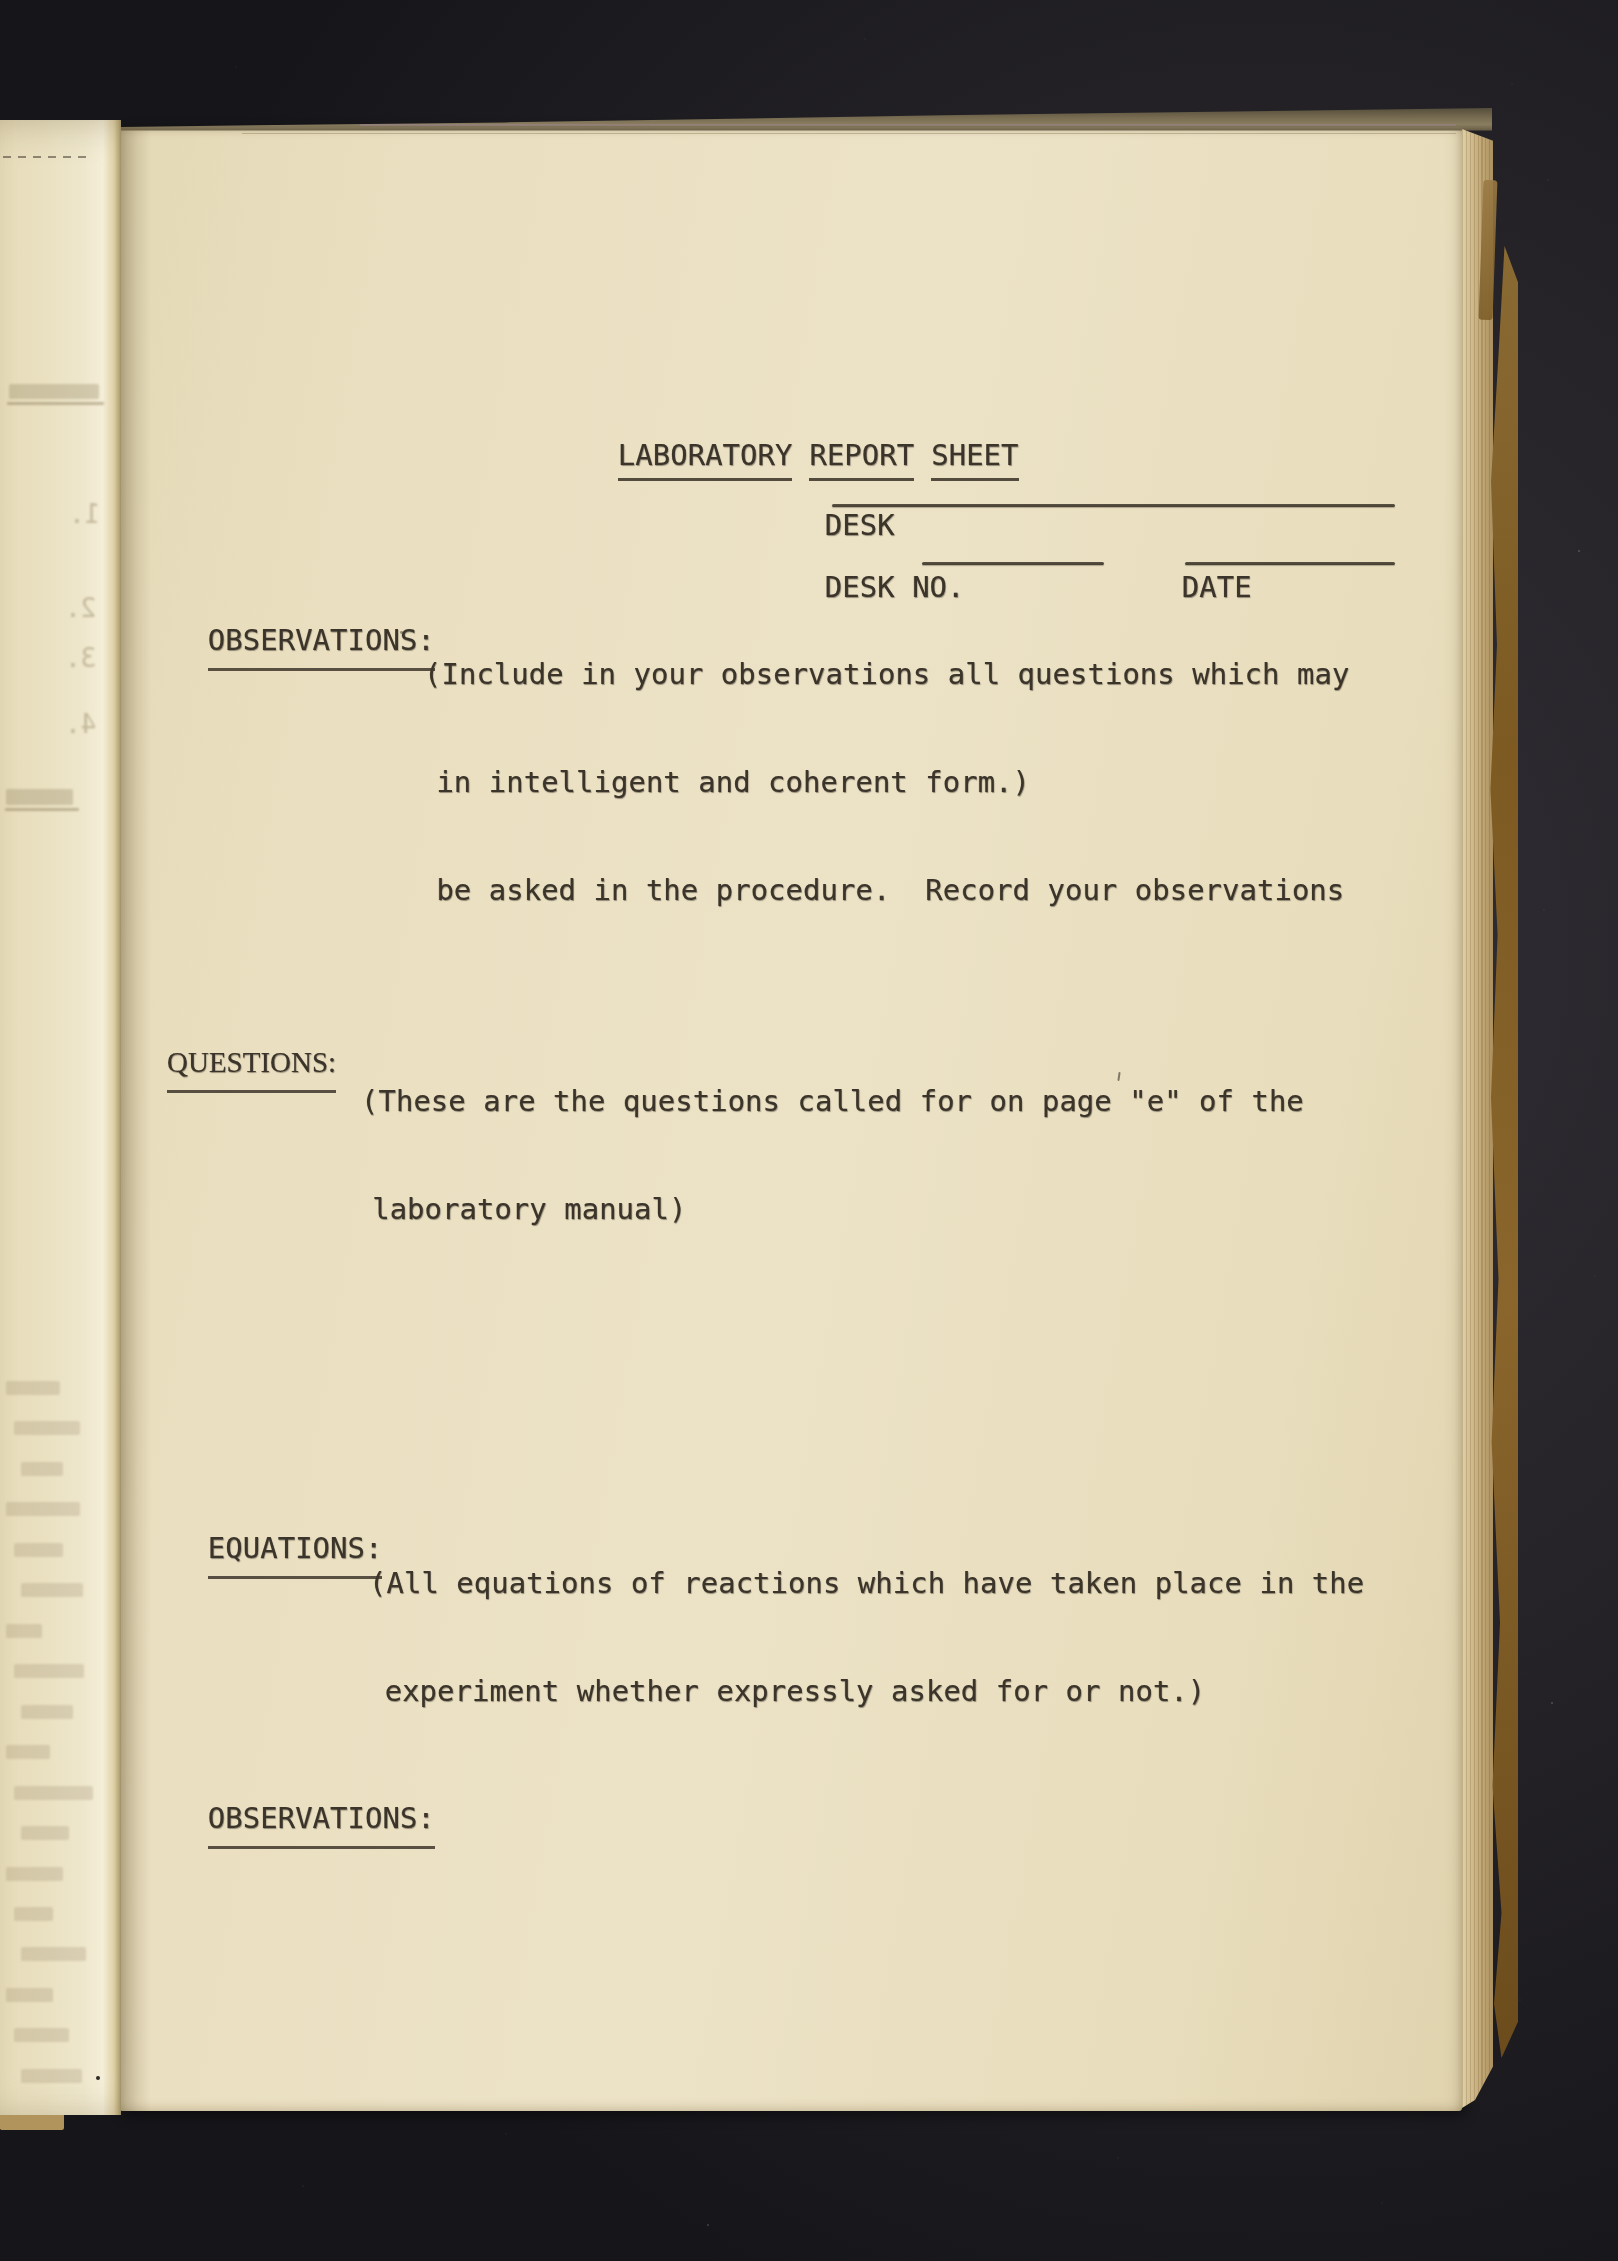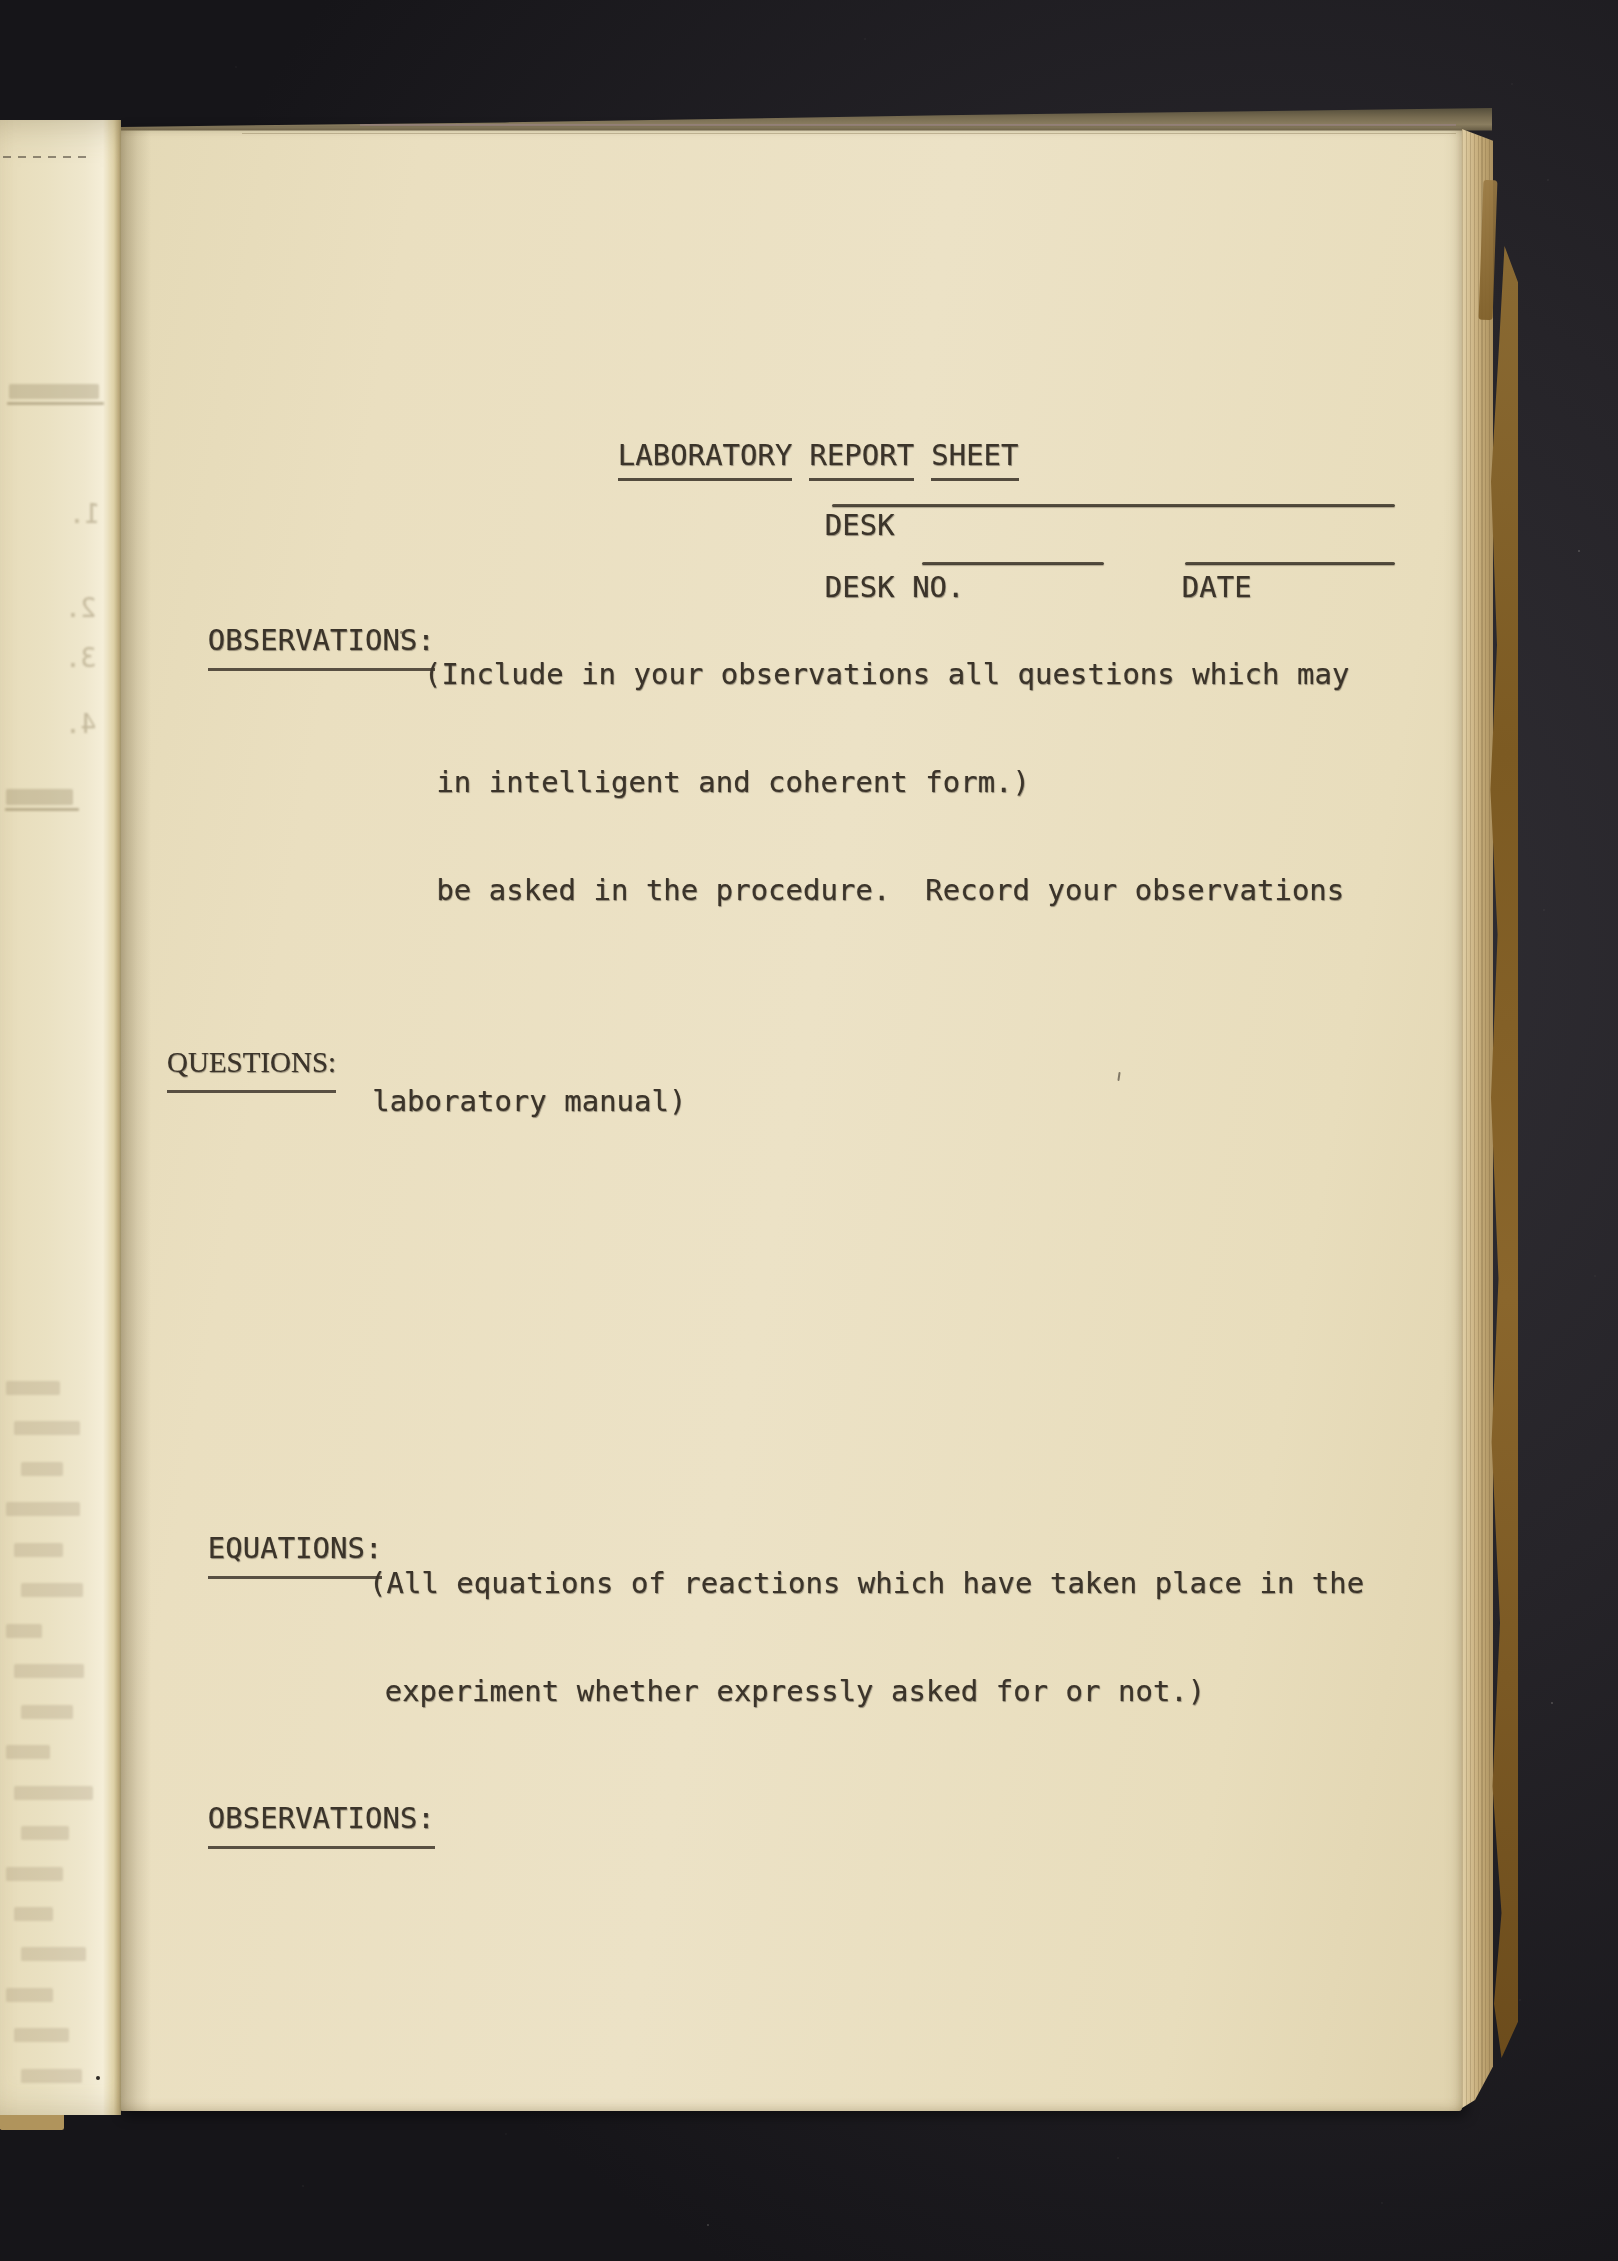--- a/index.html
+++ b/index.html
@@ -169,20 +169,21 @@
   <div class="ink abs para" style="left:424px;top:584px;">
     <span>(Include in your observations all questions which may</span>
     <span style="margin-left:12.4px;">in intelligent and coherent form.)</span>
     <span style="margin-left:12.4px;">be asked in the procedure.  Record your observations</span>
   </div>
 
   <div class="ink abs" style="left:138px;top:1008px;font-family:Liberation Serif, serif;">
     <span class="lbl">QUESTIONS:</span>
   </div>
   <div class="ink abs para" style="left:361px;top:1011px;">
+    <span>(These are the questions called for on page "e" of the</span>
     <span style="margin-left:11.2px;">laboratory manual)</span>
   </div>
 
   <div class="ink abs" style="left:138px;top:1494px;">
     <span class="lbl">EQUATIONS:</span>
   </div>
   <div class="ink abs para" style="left:369px;top:1493px;">
     <span>(All equations of reactions which have taken place in the</span>
     <span style="margin-left:15.7px;">experiment whether expressly asked for or not.)</span>
   </div>

